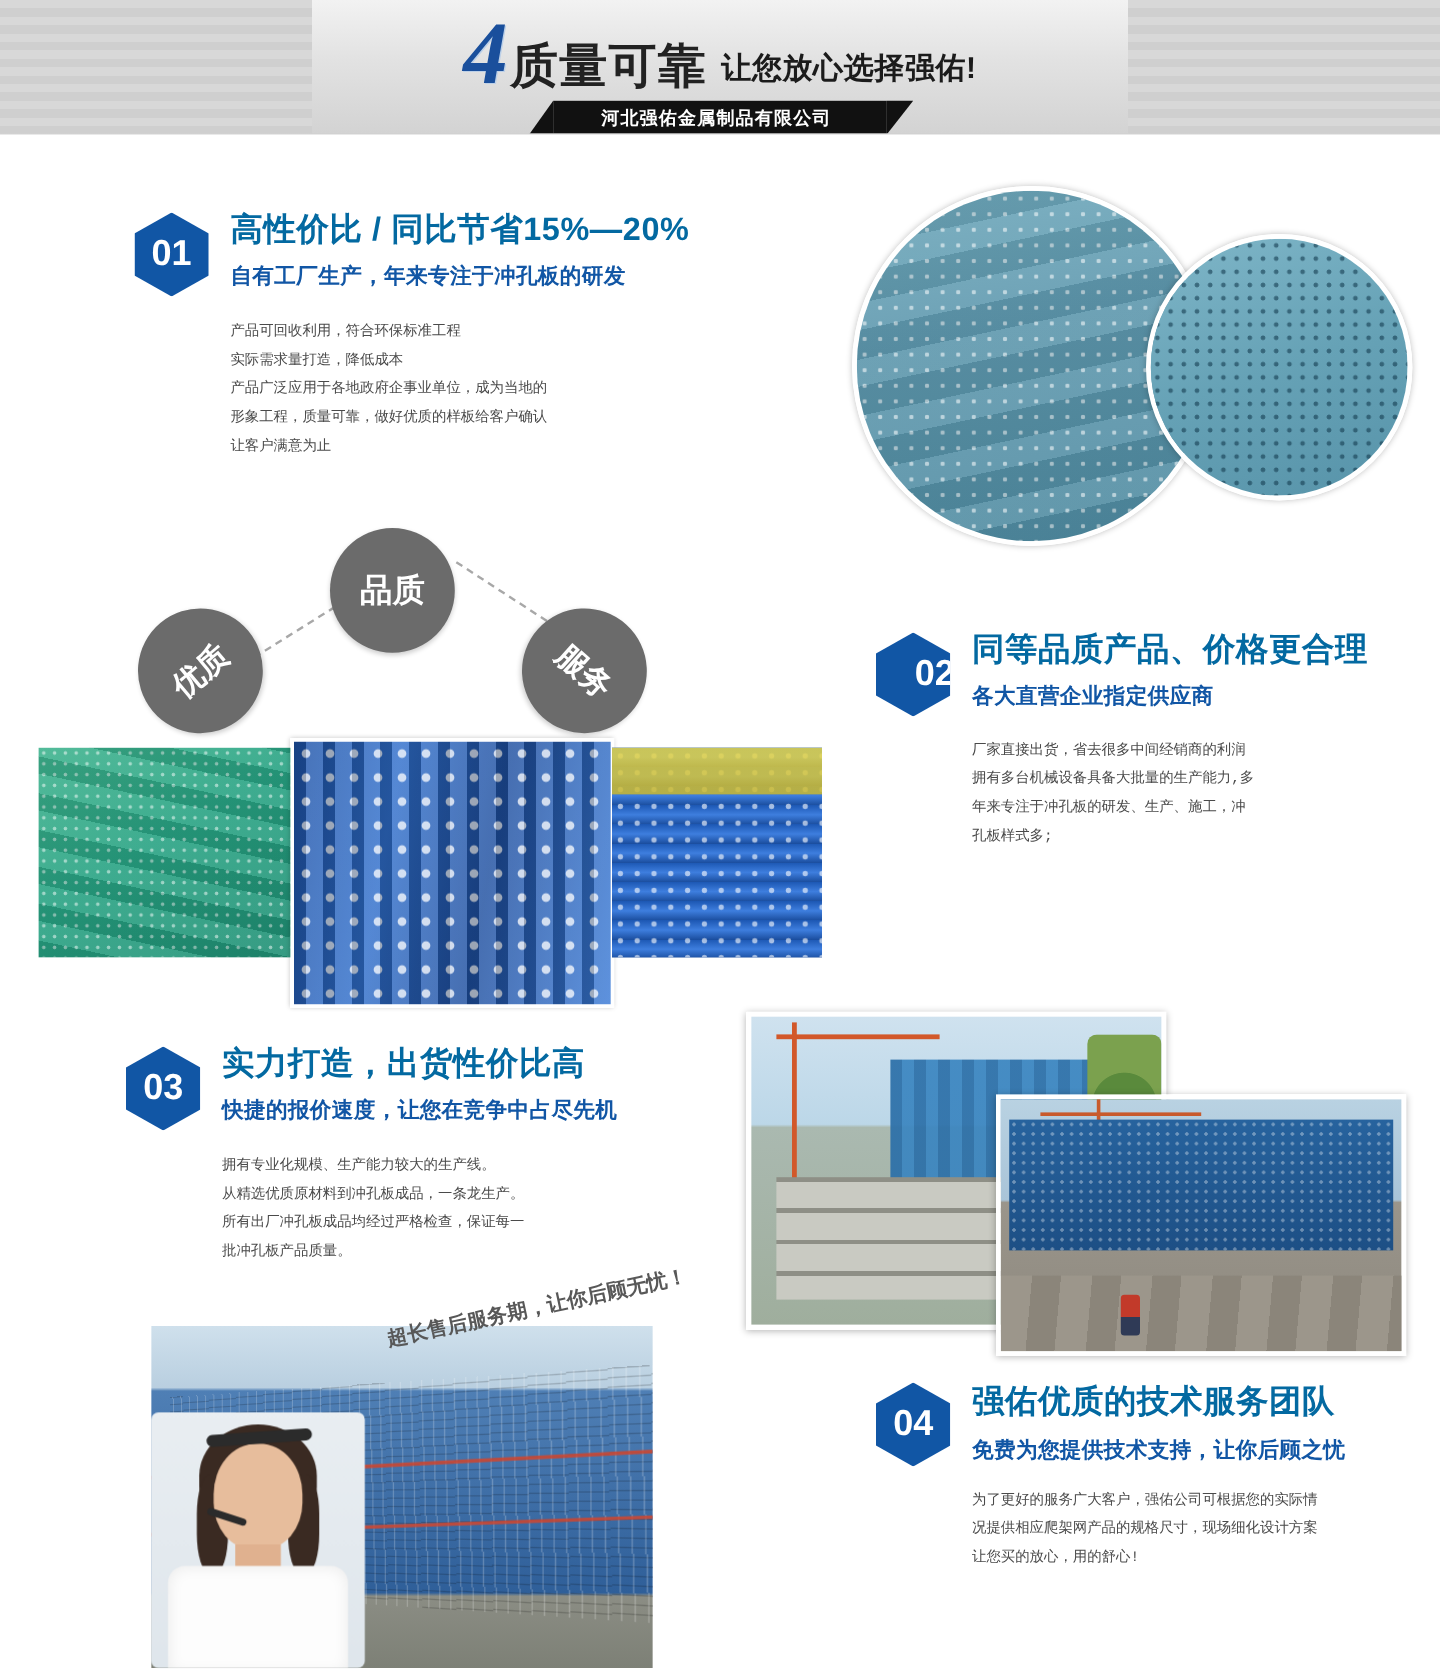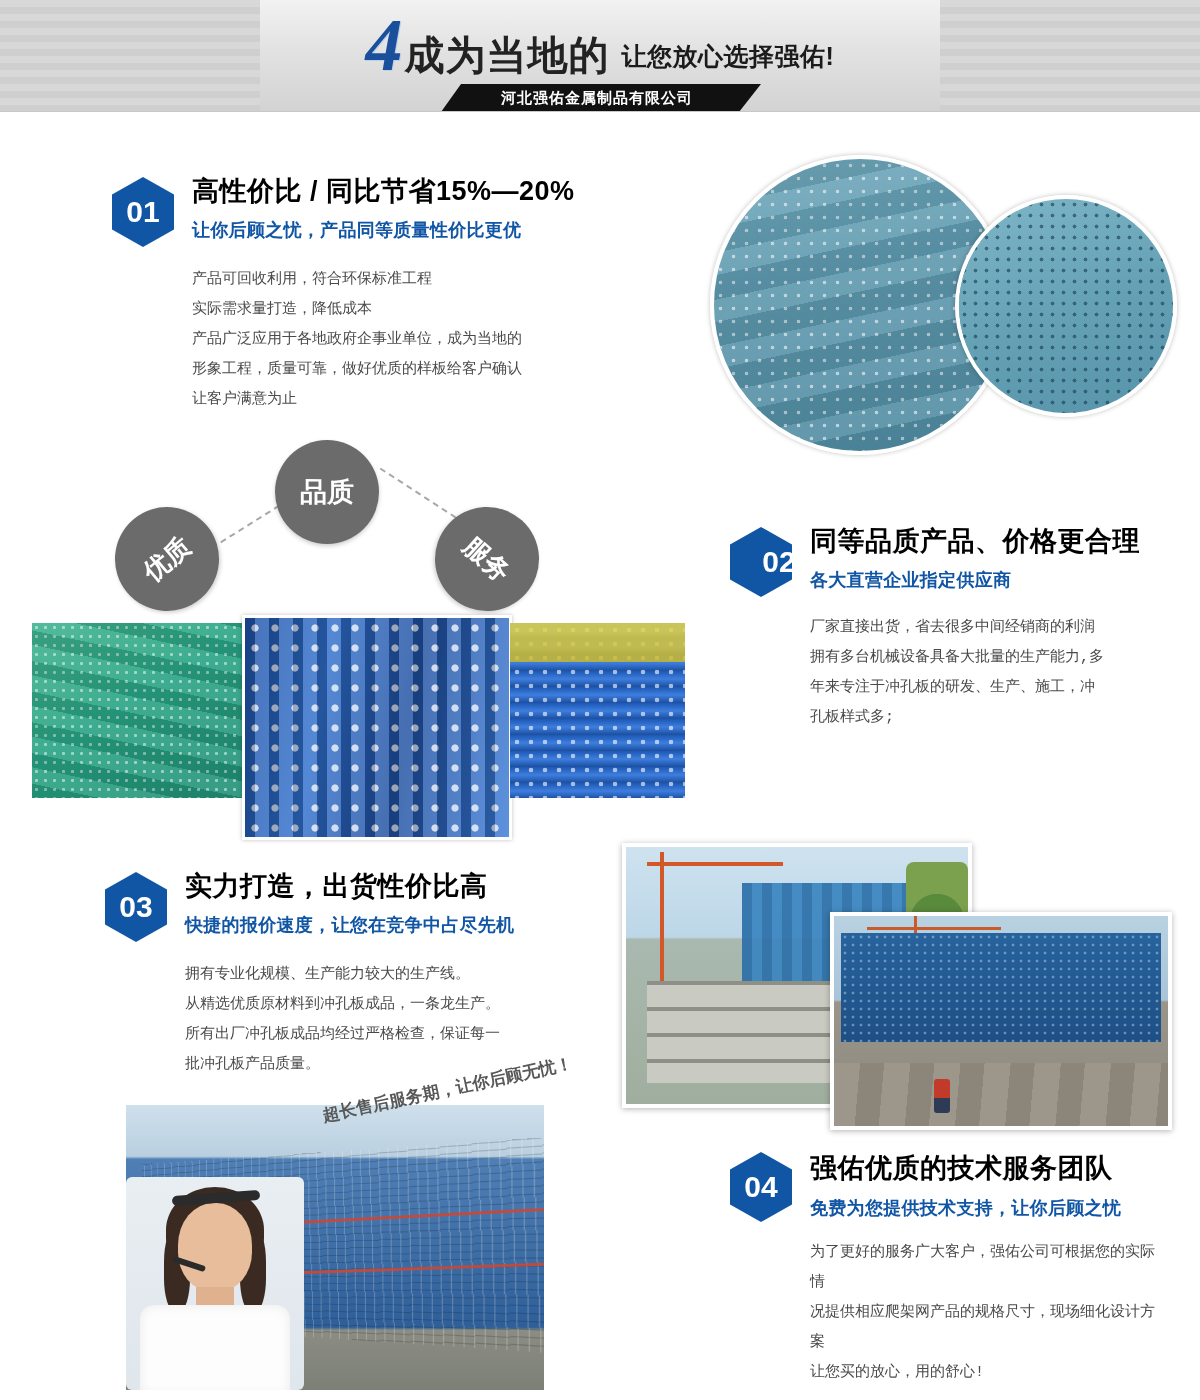--- a/index.html
+++ b/index.html
@@ -67,29 +67,29 @@
   
   .hex {
     width: 62px; height: 70px;
     background: #1156a5;
     clip-path: polygon(50% 0%, 100% 25%, 100% 75%, 50% 100%, 0% 75%, 0% 25%);
     display: flex; align-items: center; justify-content: center;
     color: #fff; font-size: 30px; font-weight: bold;
     font-family: "Liberation Sans", sans-serif;
   }
   .blk-title {
-    font-size: 27px; font-weight: bold; color: #000000; line-height: 1.2;
+    font-size: 27px; font-weight: bold; color: #0369a1; line-height: 1.2;
     letter-spacing: 0.5px;
   }
   .blk-sub {
     font-size: 18px; font-weight: bold; color: #1156a5;
     margin-top: 11px; letter-spacing: 0.3px;
   }
   .blk-body {
-    font-size: 15px; color: #4a4a4a; line-height: 2.0; margin-top: 16px;
+    font-size: 12px; color: #4a4a4a; line-height: 2.0; margin-top: 16px;
   }
 
   
   .s01 { position: absolute; left: 112px; top: 175px; width: 500px; }
   .s01-head { display: flex; align-items: flex-start; }
   .s01-head .hex { margin-right: 18px; margin-top: 2px; }
 
   .circ-wrap { position: absolute; left: 710px; top: 140px; width: 470px; height: 320px; }
   .circle {
     position: absolute; border-radius: 50%;
@@ -288,33 +288,33 @@
 </style>
 </head>
 <body>
 
 <div class="header">
   <div class="stripe-left"></div>
   <div class="stripe-right"></div>
   <div class="header-inner">
     <div class="head-line1">
       <span class="big-num">4</span>
-      <span class="head-main">成为当地的</span>
+      <span class="head-main">质量可靠</span>
       <span class="head-sub">让您放心选择强佑!</span>
     </div>
     <div class="head-ribbon">河北强佑金属制品有限公司</div>
   </div>
 </div>
 
 <div class="s01">
   <div class="s01-head">
     <div class="hex">01</div>
     <div>
       <div class="blk-title">高性价比 / 同比节省15%—20%</div>
-      <div class="blk-sub">让你后顾之忧，产品同等质量性价比更优</div>
+      <div class="blk-sub">自有工厂生产，年来专注于冲孔板的研发</div>
     </div>
   </div>
   <div class="blk-body" style="margin-left:80px;">
     <div>产品可回收利用，符合环保标准工程</div>
     <div>实际需求量打造，降低成本</div>
     <div>产品广泛应用于各地政府企事业单位，成为当地的</div>
     <div>形象工程，质量可靠，做好优质的样板给客户确认</div>
     <div>让客户满意为止</div>
   </div>
 </div>

